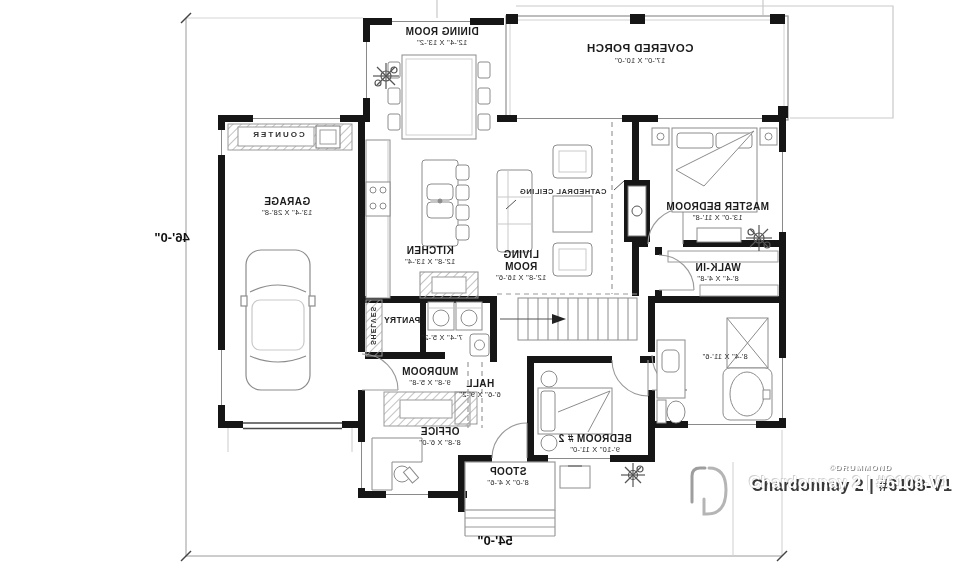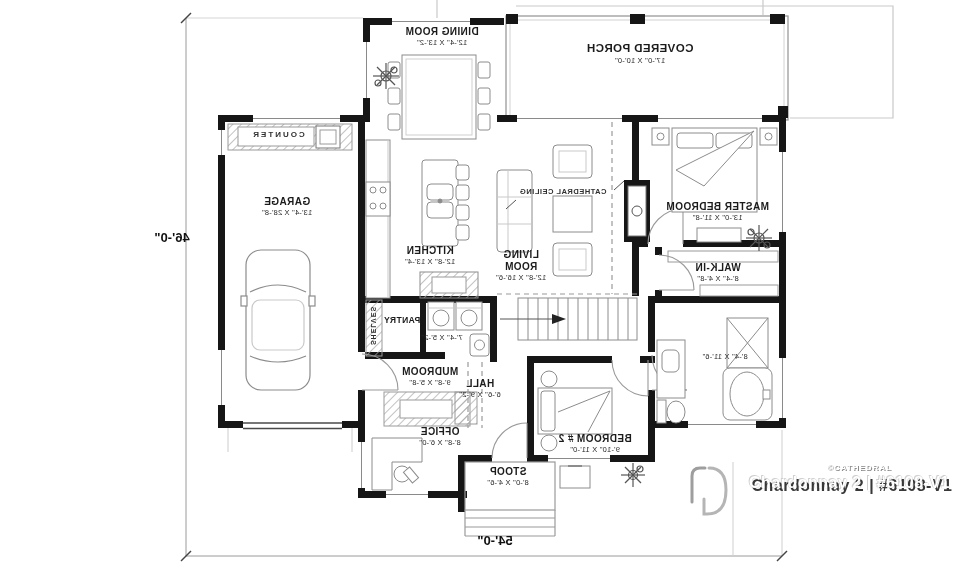--- a/index.html
+++ b/index.html
@@ -447,17 +447,17 @@
 
 <div class="brand">
   <div class="brand-row">
     <svg width="50" height="54" viewBox="0 0 50 54">
       <g fill="none" stroke="#a8a8a8" stroke-width="3" stroke-linecap="round">
         <path d="M12 40 V14 q0-8 8-8 h5" stroke="#9e9e9e"></path>
         <path d="M29 6 q17 0 17 22 0 24-19 24 h-3 V37" stroke="#b5b5b5"></path>
       </g>
     </svg>
   </div>
-  <div class="copyright">©CATHEDRAL</div>
+  <div class="copyright">©DRUMMOND</div>
   <div class="plan-title">Chardonnay 2 | #6108-V1</div>
 </div>
 
 </div>
 
 </body></html>

